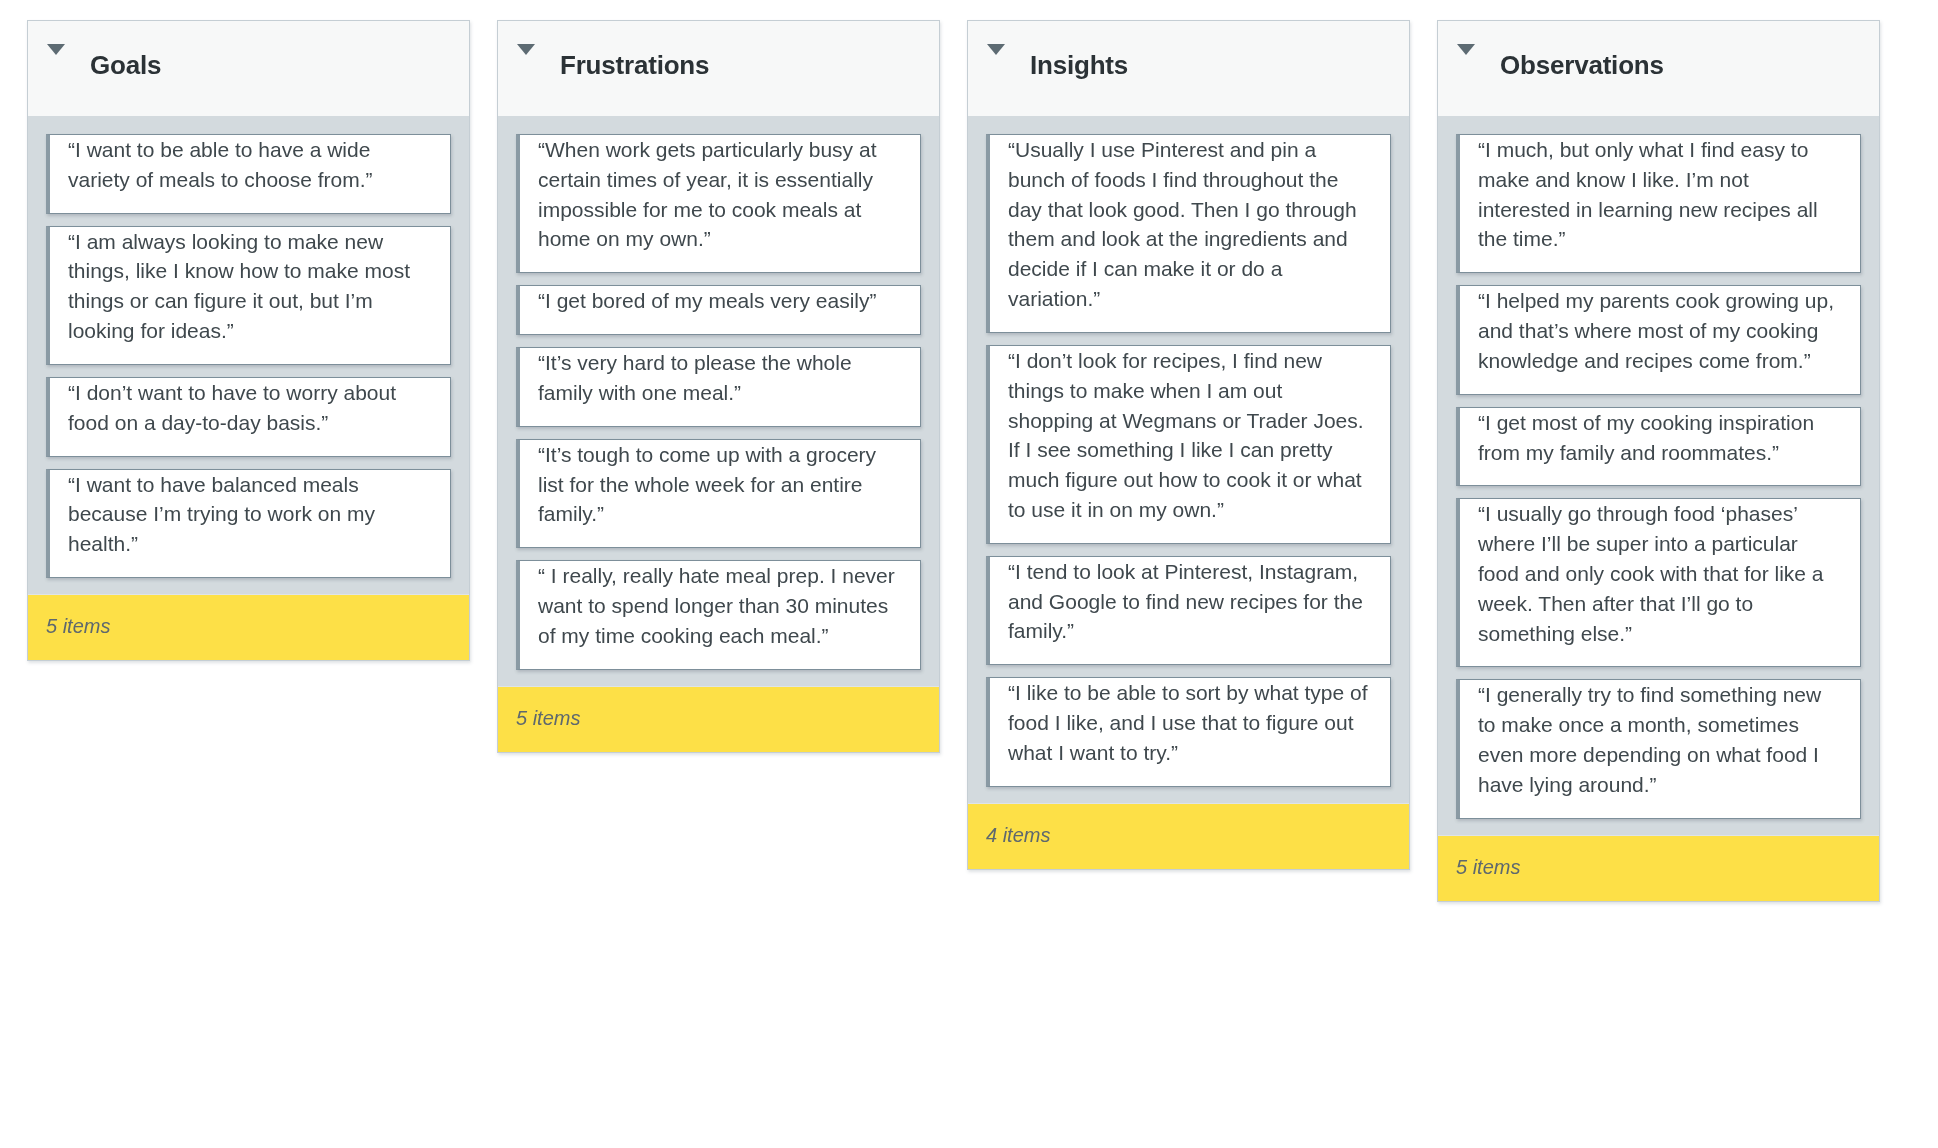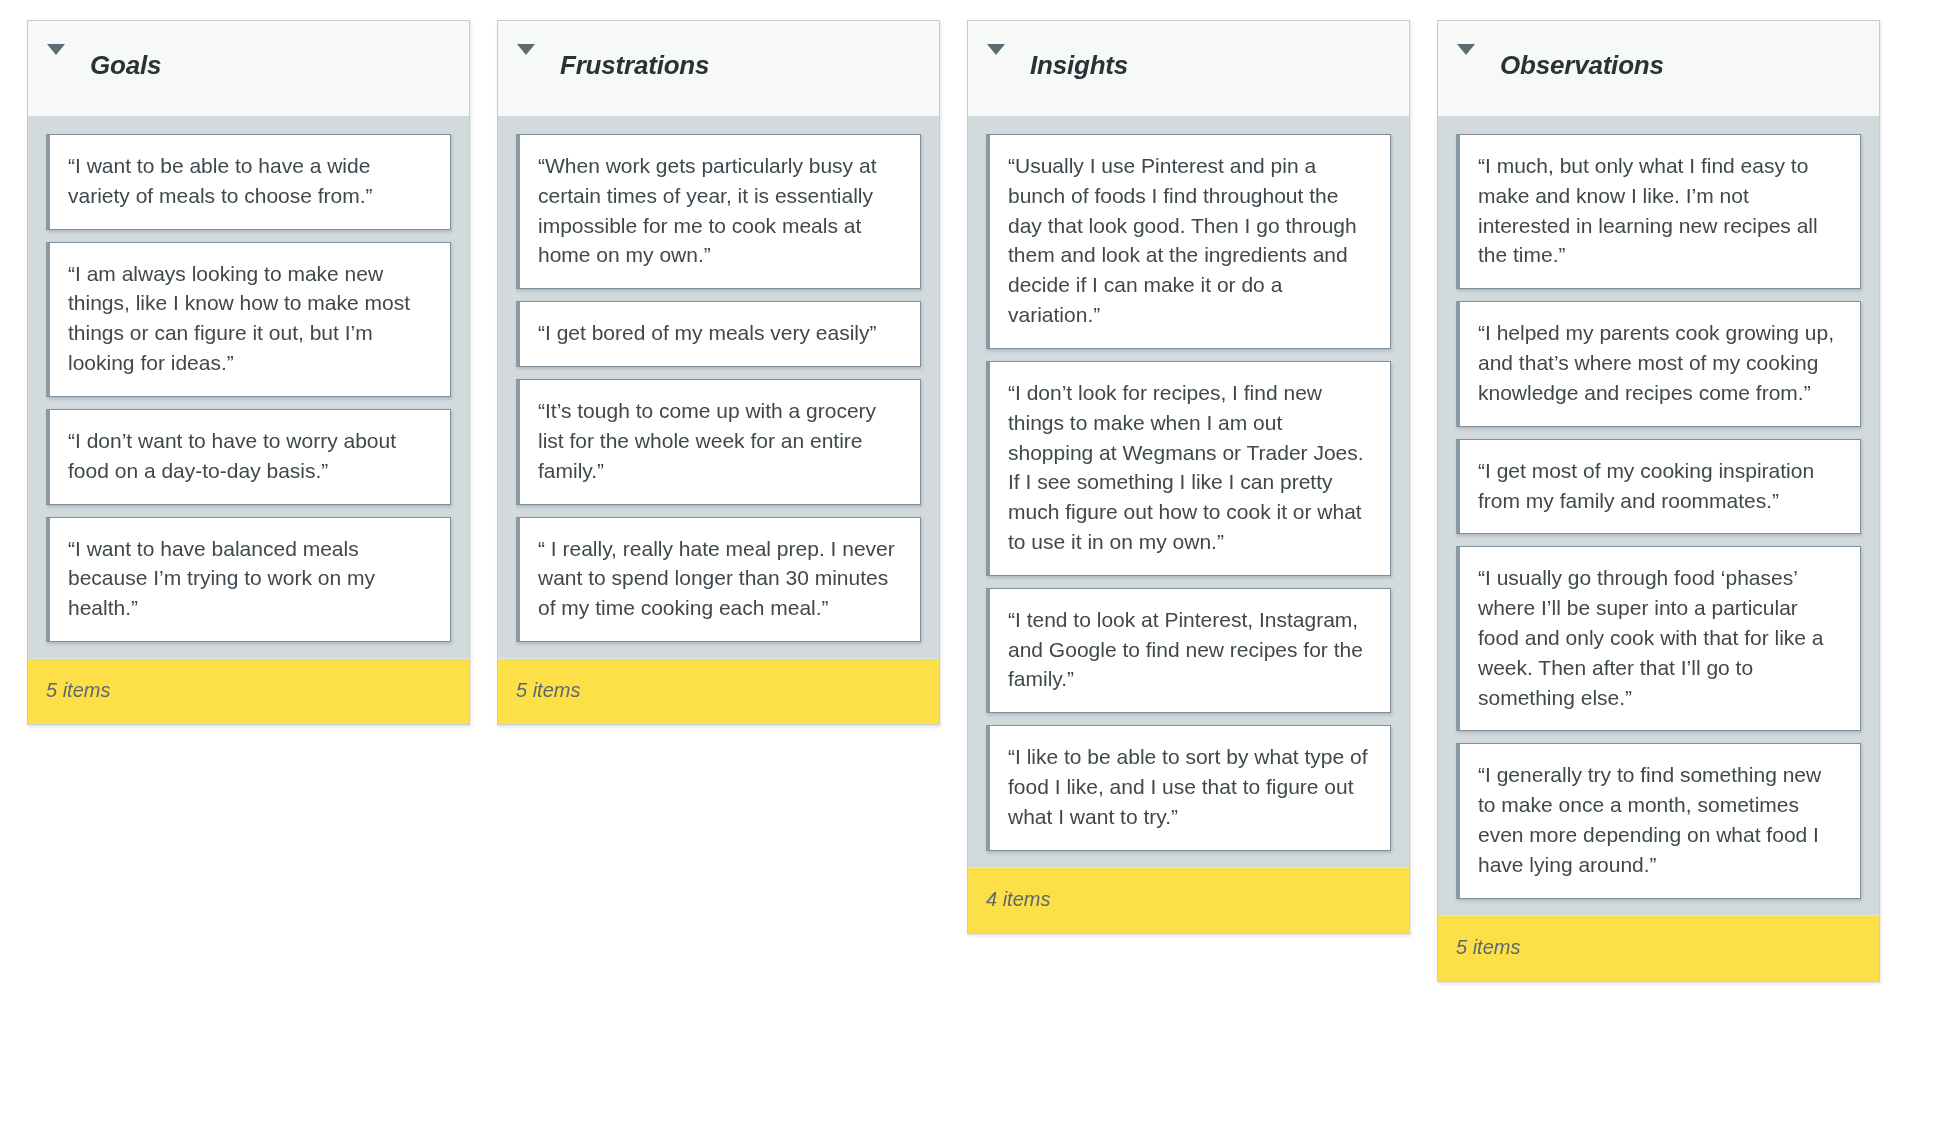--- a/index.html
+++ b/index.html
@@ -57,38 +57,37 @@
 
   .col-title {
     font-size: 26px;
     font-weight: bold;
     color: #2b3236;
     letter-spacing: -0.2px;
     margin: 0;
     padding-top: 16px;
     padding-left: 12px;
     line-height: 1.1;
-    font-style: italic;
   }
 
   .col-body {
     background: #d3dade;
     padding: 18px 18px 16px 18px;
     box-sizing: border-box;
     display: flex;
     flex-direction: column;
     gap: 12px;
   }
 
   .card {
     background: #ffffff;
     border: 1px solid #7d8f9a;
     border-left: 4px solid #8a9aa4;
     box-shadow: 1px 2px 3px rgba(70,85,95,0.25);
-    padding: 16px 18px 18px 18px;
+    padding: 0 18px 18px 18px;
     box-sizing: border-box;
   }
 
   .card-text {
     font-size: 21px;
     line-height: 1.42;
     color: #3f484d;
     margin: 0;
     word-wrap: break-word;
   }
@@ -148,20 +147,23 @@
         <h2 class="col-title">Frustrations</h2>
       </div>
       <div class="col-body">
         <div class="card">
           <p class="card-text">“When work gets particularly busy at certain times of year, it is essentially impossible for me to cook meals at home on my own.”</p>
         </div>
         <div class="card">
           <p class="card-text">“I get bored of my meals very easily”</p>
         </div>
         <div class="card">
+          <p class="card-text">“It’s very hard to please the whole family with one meal.”</p>
+        </div>
+        <div class="card">
           <p class="card-text">“It’s tough to come up with a grocery list for the whole week for an entire family.”</p>
         </div>
         <div class="card">
           <p class="card-text">“ I really, really hate meal prep. I never want to spend longer than 30 minutes of my time cooking each meal.”</p>
         </div>
       </div>
       <div class="col-footer">
         <p class="footer-count">5 items</p>
       </div>
     </div>

